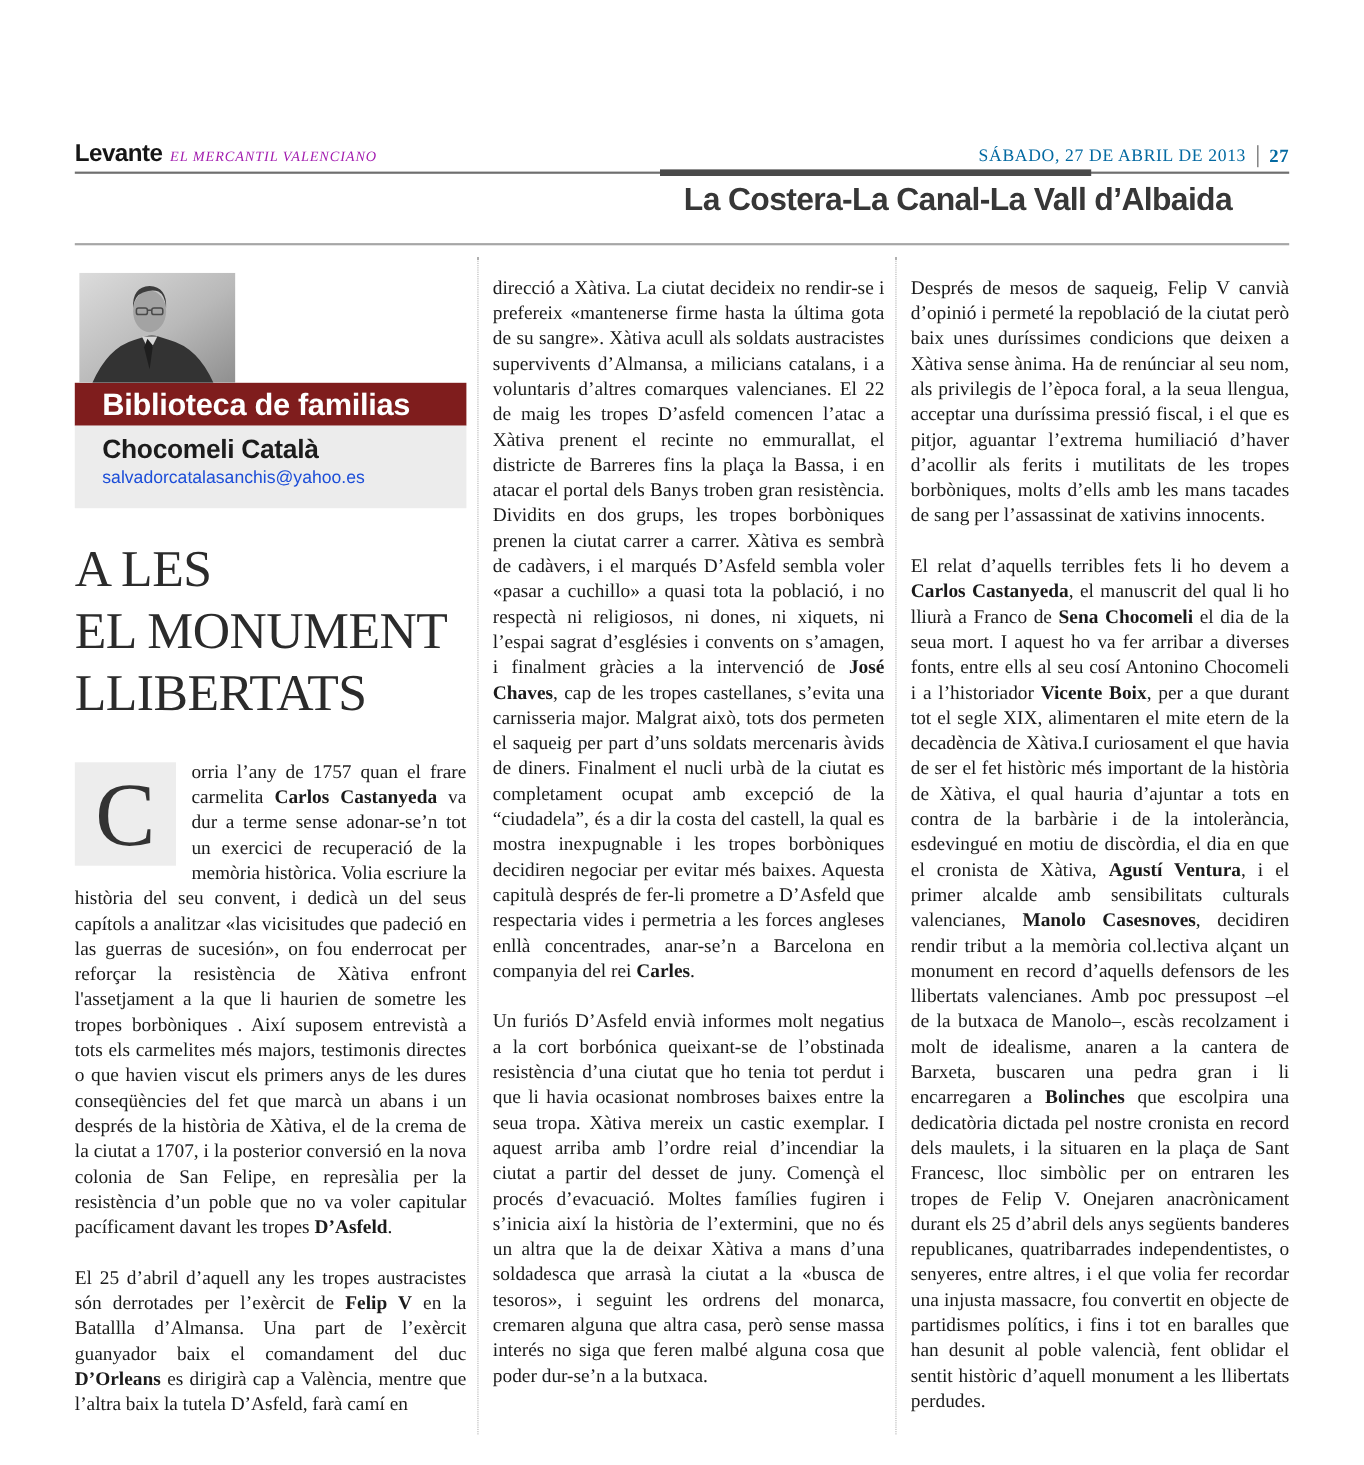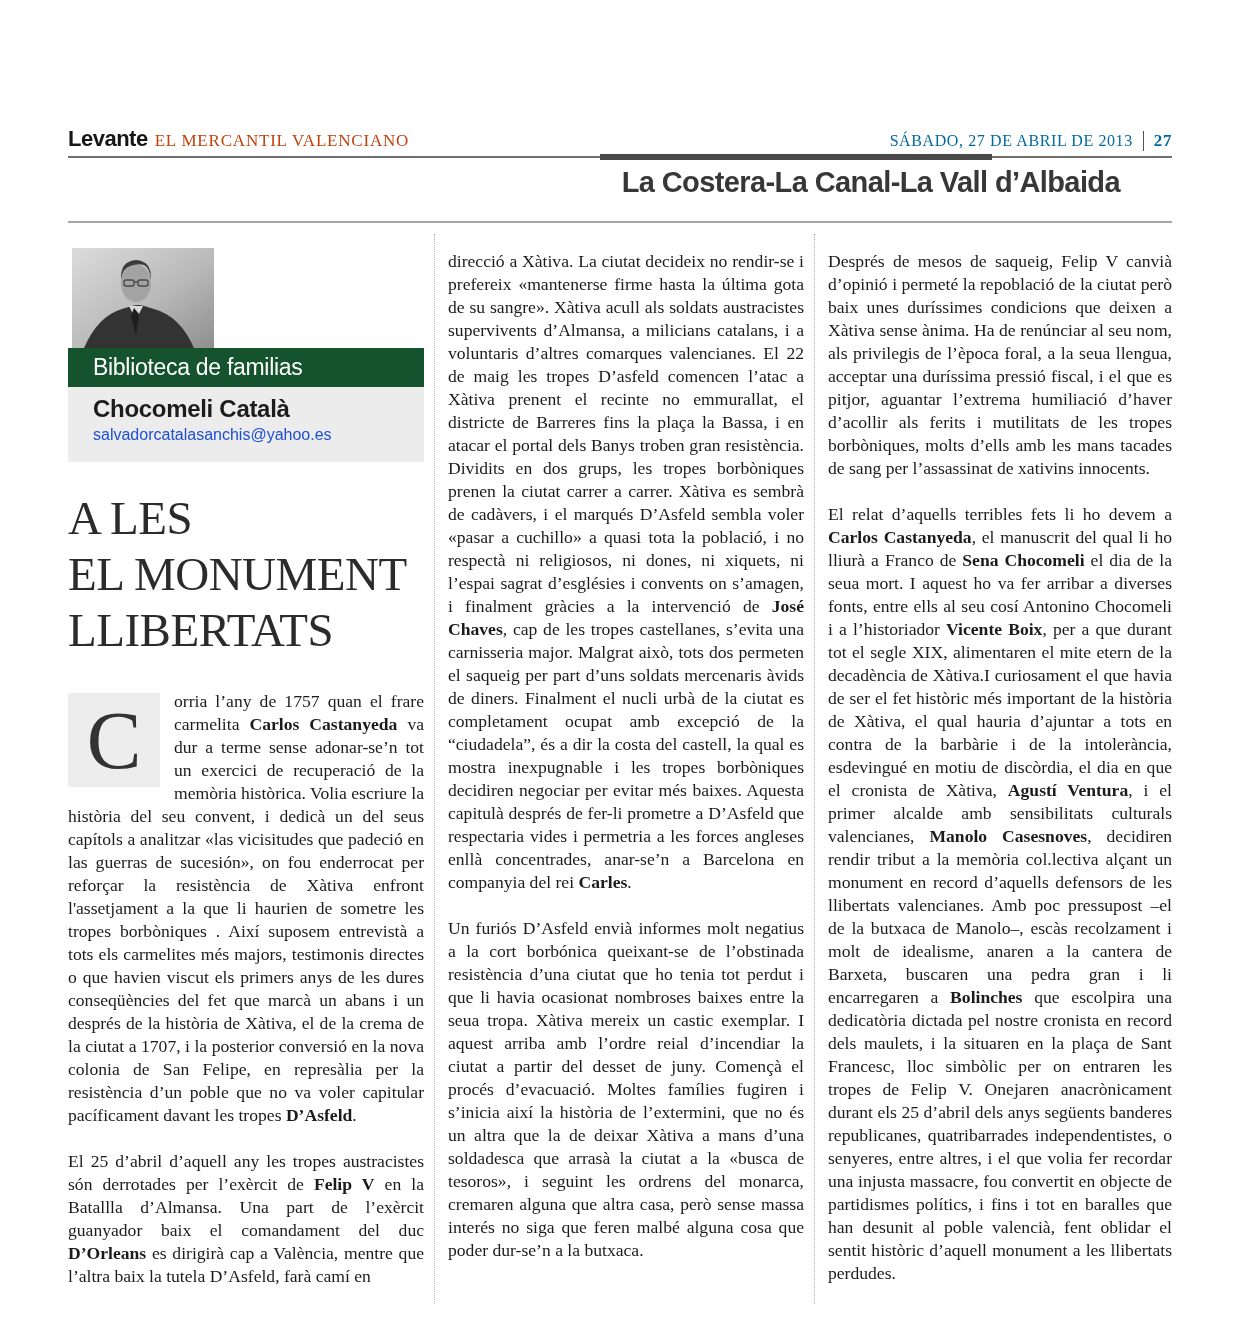--- a/index.html
+++ b/index.html
@@ -3,21 +3,21 @@
 <meta charset="utf-8">
 <style>
   html,body{margin:0;padding:0;}
   body{width:1240px;height:1332px;background:#ffffff;font-family:"Liberation Serif",serif;}
   .page{position:relative;width:1188px;height:1332px;background:#fff;overflow:hidden;}
 
   
   .masthead{position:absolute;left:68px;top:126px;width:1104px;display:flex;justify-content:space-between;align-items:baseline;}
   .brand{display:flex;align-items:baseline;gap:7px;}
   .brand-logo{font-family:"Liberation Sans",sans-serif;font-weight:bold;font-size:22px;color:#161616;letter-spacing:-0.5px;}
-  .brand-sub{font-family:"Liberation Serif",serif;font-size:17px;letter-spacing:0.8px;color:#c2410c;}
+  .brand-sub{font-family:"Liberation Serif",serif;font-size:13px;letter-spacing:0.8px;color:#a21caf;font-style:italic;}
   .dateline{display:flex;align-items:center;font-size:16px;letter-spacing:0.6px;color:#0369a1;}
   .date-sep{display:inline-block;width:0;height:20px;border-left:1.5px solid #555;margin:0 10px;}
   .page-num{font-weight:bold;font-size:17px;}
 
   
   .rule-top{position:absolute;left:68px;top:156px;width:1104px;border-top:2px solid #6f6f6f;}
   .rule-top .rule-thick{position:absolute;left:532px;top:-4px;width:392px;height:6px;background:#4a4a4a;}
   .section-title{position:absolute;right:68px;top:166px;font-family:"Liberation Sans",sans-serif;font-weight:bold;font-size:29px;color:#373737;letter-spacing:-0.6px;}
   .rule-sub{position:absolute;left:68px;top:221px;width:1104px;border-top:2px solid #a6a6a6;}
 
@@ -27,21 +27,21 @@
   .colsep-1{left:366px;}
   .colsep-2{left:746px;}
   .col{position:absolute;top:0;}
   .col-1{left:0;width:356px;}
   .col-2{left:380px;width:356px;}
   .col-3{left:760px;width:344px;}
 
   
   .author-card{margin-top:8px;}
   .author-photo{display:block;margin-left:4px;width:142px;height:100px;}
-  .column-banner{height:39px;line-height:39px;background:#14532d;color:#fff;font-family:"Liberation Sans",sans-serif;font-weight:normal;font-size:23px;padding-left:25px;letter-spacing:-0.3px;}
+  .column-banner{height:39px;line-height:39px;background:#7f1d1d;color:#fff;font-family:"Liberation Sans",sans-serif;font-weight:bold;font-size:28px;padding-left:25px;letter-spacing:-0.3px;}
   .author-info{background:#ececec;height:75px;padding-left:25px;box-sizing:border-box;}
   .author-name{font-family:"Liberation Sans",sans-serif;font-weight:bold;font-size:24px;color:#1c1c1c;padding-top:8px;letter-spacing:-0.3px;}
   .author-email{font-family:Liberation Sans, sans-serif;font-size:16px;color:#1d4ed8;margin-top:3px;}
 
   
   .headline{margin-top:28px;font-family:"Liberation Serif",serif;font-weight:400;font-size:47px;line-height:56px;color:#2b2b2b;letter-spacing:-0.5px;}
 
   
   .article-body{margin-top:32px;}
   p.body-text{margin:10px 0 23px 0;font-size:17.6px;line-height:23px;text-align:justify;color:#1b1b1b;hyphens:auto;-webkit-hyphens:auto;}

